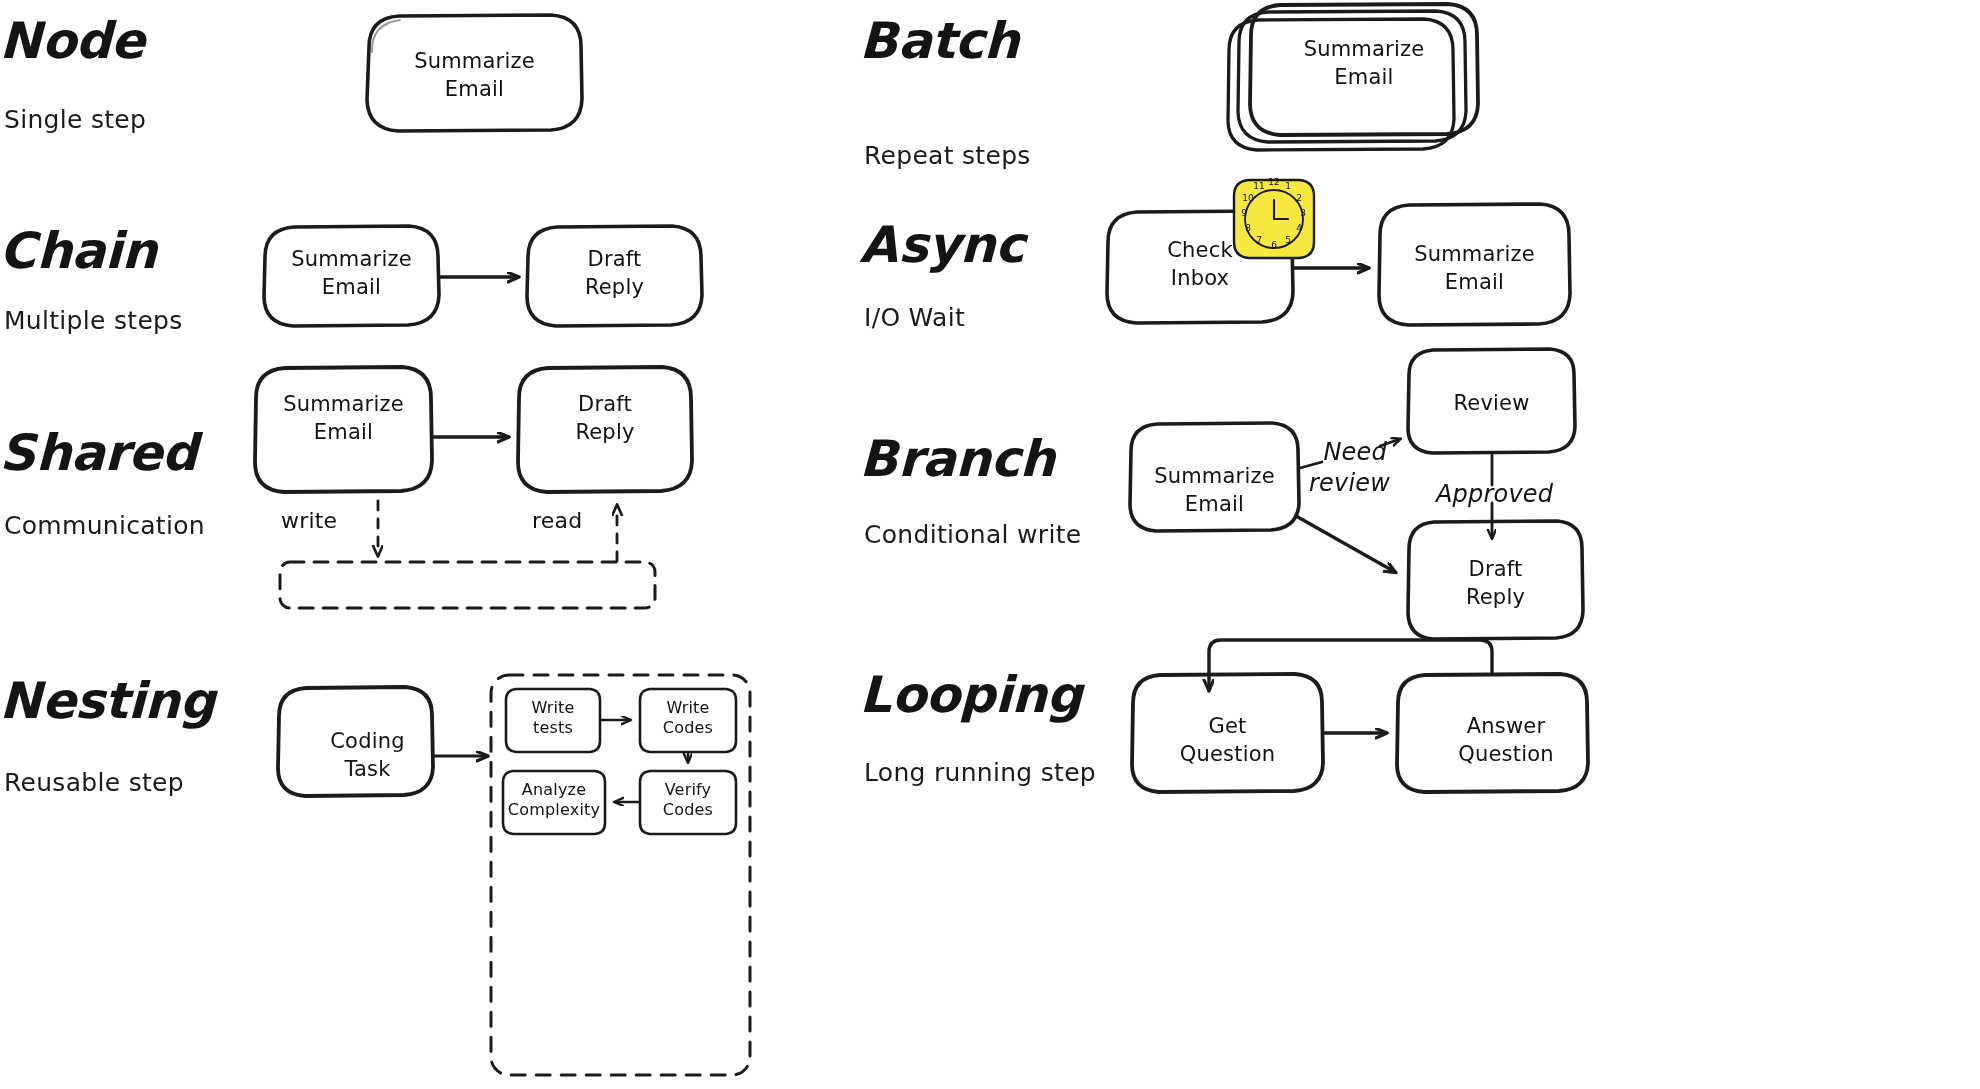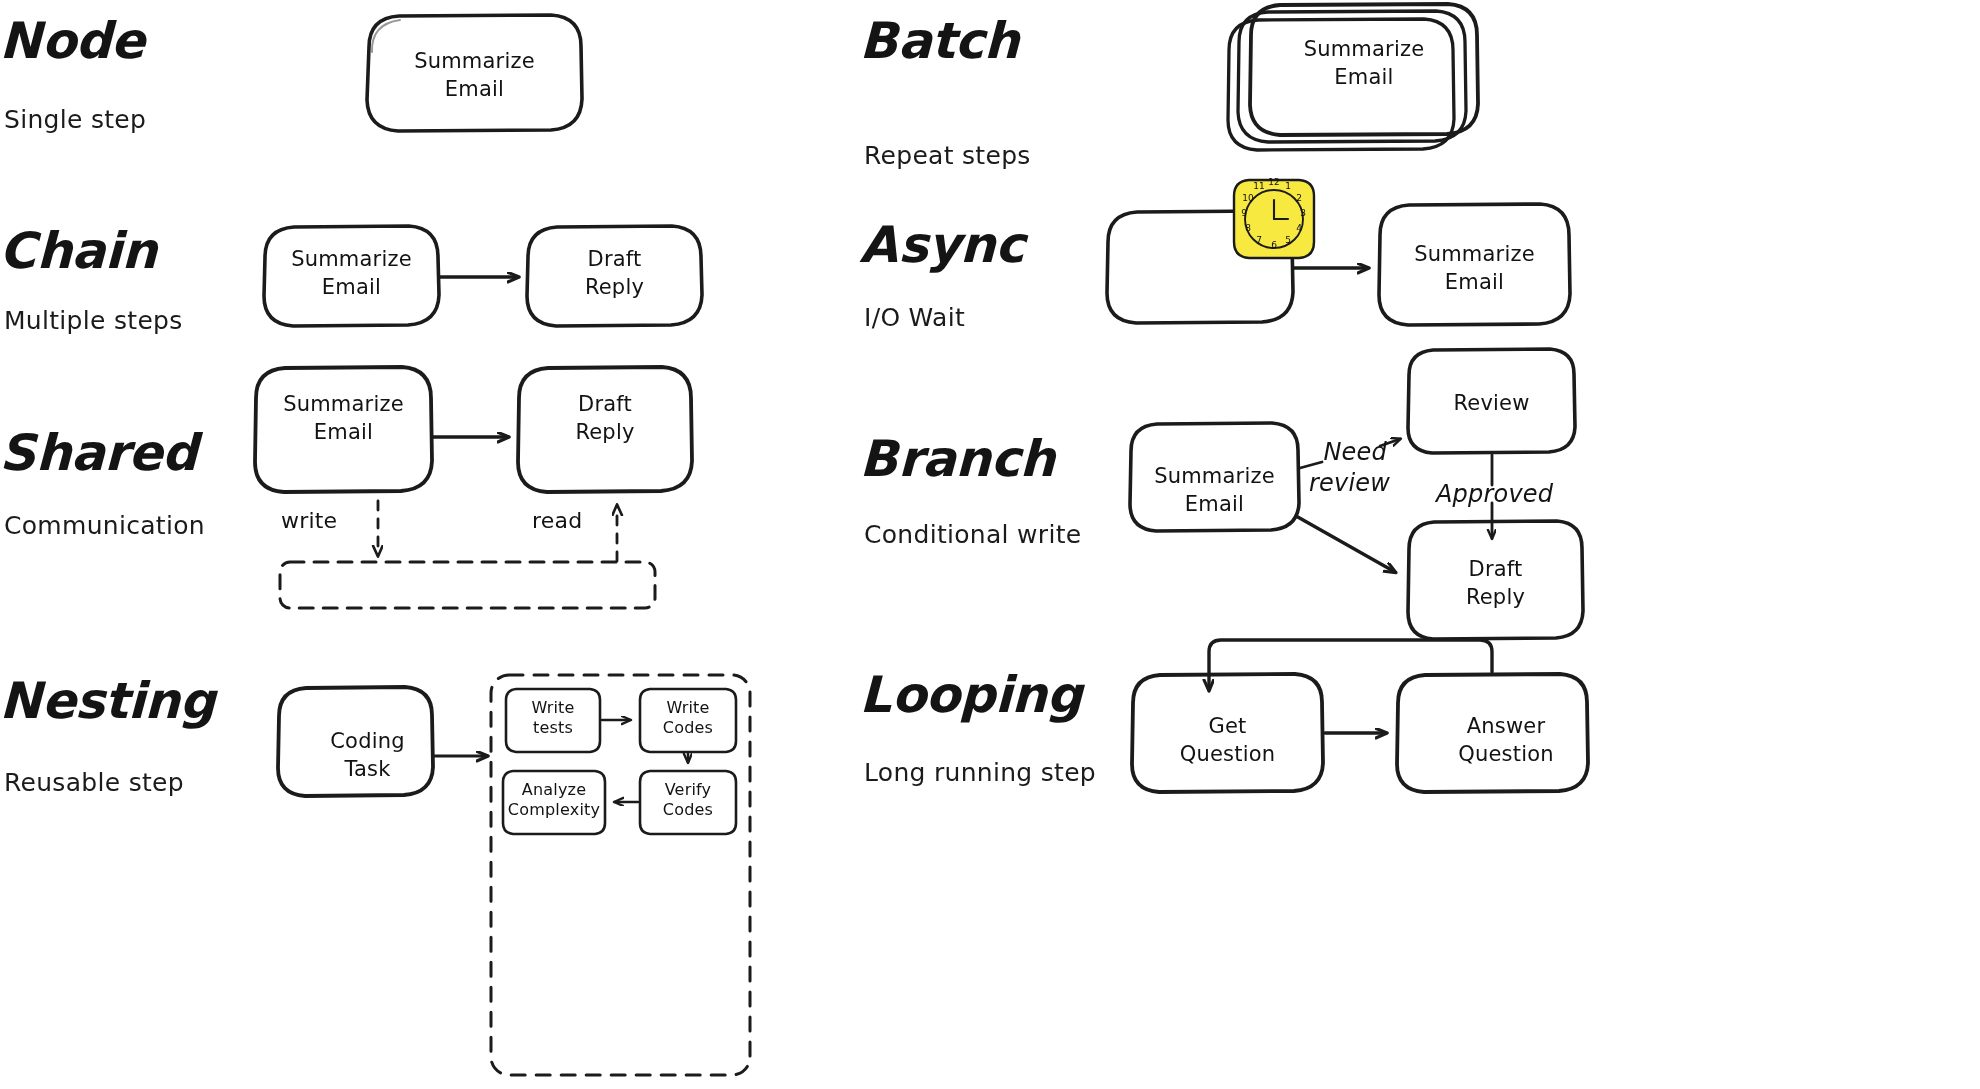--- a/index.html
+++ b/index.html
@@ -217,20 +217,22 @@
 
   <div class="sec-title" style="left:4px; top:222px;">Chain</div>
   <div class="sec-sub" style="left:4px; top:306px;">Multiple steps</div>
   <div class="node-label" style="left:264px; top:245px; width:175px;">Summarize
 Email</div>
   <div class="node-label" style="left:527px; top:245px; width:175px;">Draft
 Reply</div>
 
   <div class="sec-title" style="left:864px; top:216px;">Async</div>
   <div class="sec-sub" style="left:864px; top:303px;">I/O Wait</div>
+  <div class="node-label" style="left:1107px; top:236px; width:186px;">Check
+Inbox</div>
   <div class="node-label" style="left:1379px; top:240px; width:191px;">Summarize
 Email</div>
   <div class="hit" style="left:1234px; top:180px; width:80px; height:78px;">
     <div class="clock-num" style="left:40px; top:2px;">12</div>
     <div class="clock-num" style="left:54px; top:6px;">1</div>
     <div class="clock-num" style="left:65px; top:18px;">2</div>
     <div class="clock-num" style="left:69px; top:33px;">3</div>
     <div class="clock-num" style="left:65px; top:48px;">4</div>
     <div class="clock-num" style="left:54px; top:60px;">5</div>
     <div class="clock-num" style="left:40px; top:65px;">6</div>

